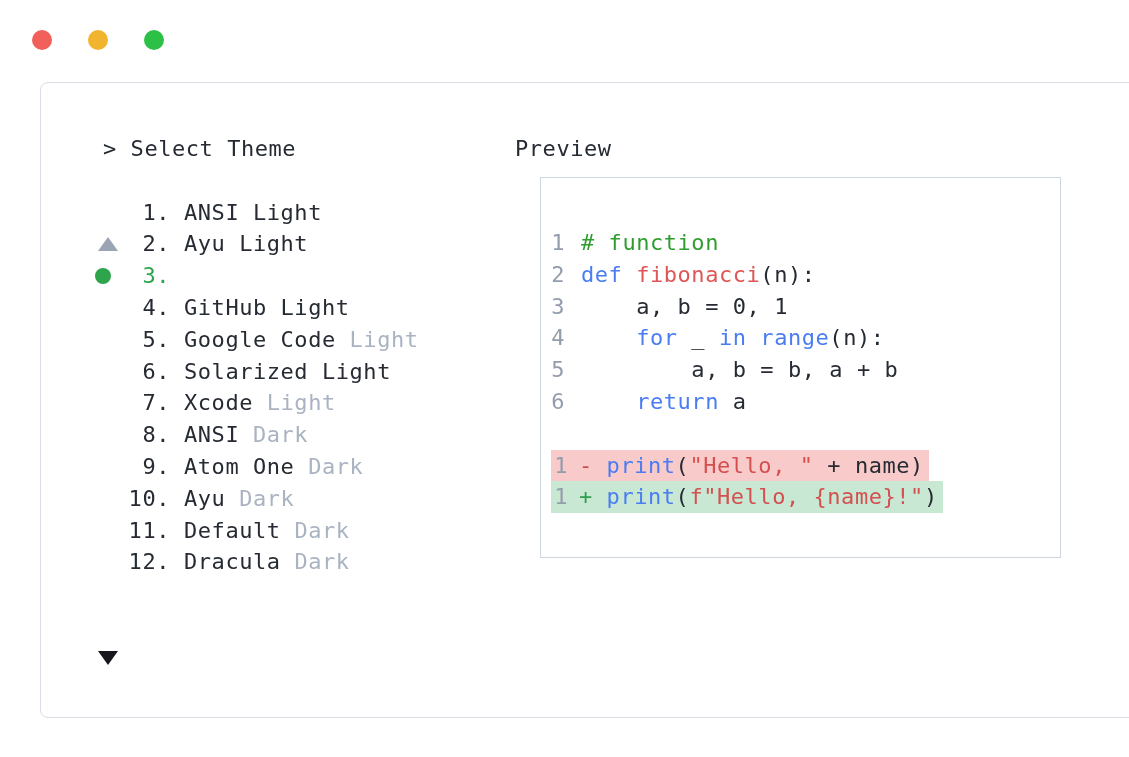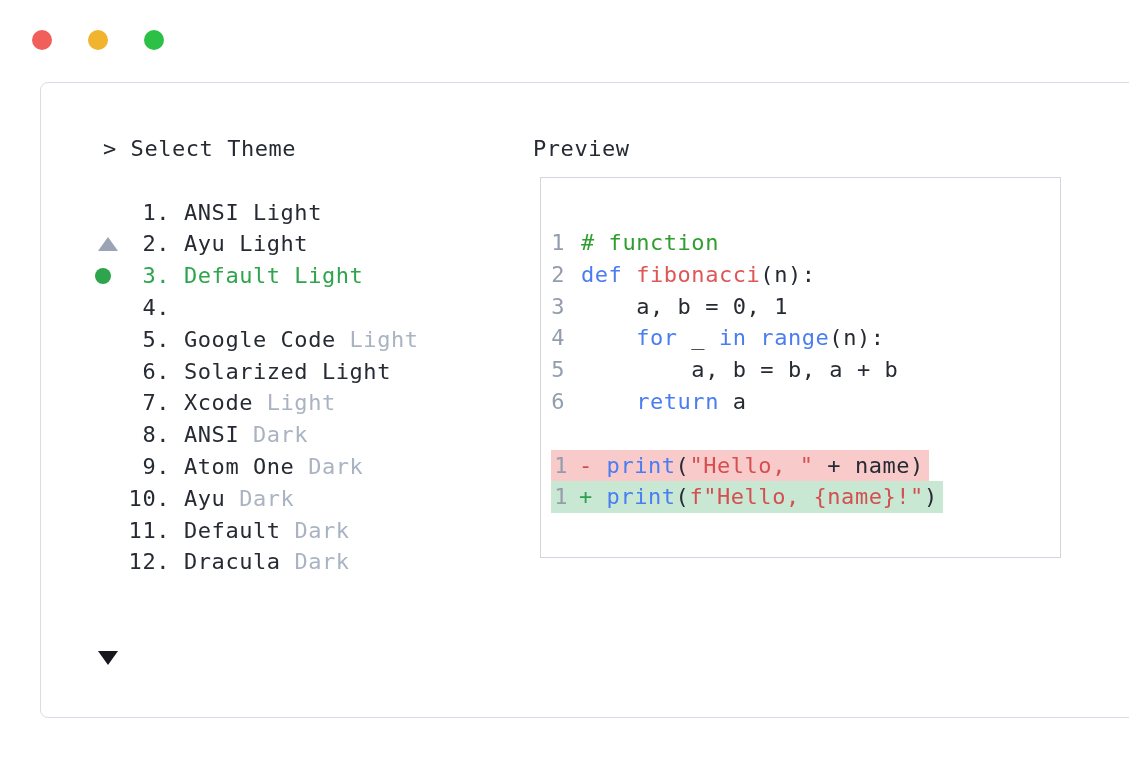--- a/index.html
+++ b/index.html
@@ -64,21 +64,21 @@
     width: 16px; height: 16px; border-radius: 50%;
     transform: translateY(-50%);
     background: var(--selected-green, #2ea44c);
   }
   .theme-row.selected { color: var(--selected-green, #2ea44c); }
   .muted { color: var(--text-muted, #aab3c2); }
 
   .help { margin: 29px 0 0 9px; color: var(--text-muted, #aab3c2); white-space: pre; }
 
   
-  .preview-label { position: absolute; left: 492px; top: 50px; height: 31.8px; line-height: 31.8px; }
+  .preview-label { position: absolute; left: 474px; top: 50px; height: 31.8px; line-height: 31.8px; }
   .preview-box {
     position: absolute; left: 499px; top: 94px;
     width: 521px; height: 381px;
     box-sizing: border-box;
     border: 1.5px solid var(--preview-border, #cfd6de);
     background: #ffffff;
     padding: 49px 0 12px 10px;
     overflow: hidden;
   }
   .code-line { height: 31.8px; line-height: 31.8px; white-space: pre; }
@@ -110,22 +110,22 @@
   <div class="panel">
 
     <div class="left-col">
       <div class="row prompt-row">&gt; Select Theme</div>
       <div class="row">
         <div class="tri-up"></div>
       </div>
       <div id="theme-list">
           <div class="row theme-row"><span class="num">1.</span><span>ANSI Light</span></div>
           <div class="row theme-row"><span class="num">2.</span><span>Ayu Light</span></div>
-          <div class="row theme-row selected"><span class="dot"></span><span class="num">3.</span><span>Default Light</span></div>
-          <div class="row theme-row"><span class="num">4.</span></div>
+          <div class="row theme-row selected"><span class="dot"></span><span class="num">3.</span></div>
+          <div class="row theme-row"><span class="num">4.</span><span>GitHub Light</span></div>
           <div class="row theme-row"><span class="num">5.</span><span>Google Code <span class="muted">Light</span></span></div>
           <div class="row theme-row"><span class="num">6.</span><span>Solarized Light</span></div>
           <div class="row theme-row"><span class="num">7.</span><span>Xcode <span class="muted">Light</span></span></div>
           <div class="row theme-row"><span class="num">8.</span><span>ANSI <span class="muted">Dark</span></span></div>
           <div class="row theme-row"><span class="num">9.</span><span>Atom One <span class="muted">Dark</span></span></div>
           <div class="row theme-row"><span class="num">10.</span><span>Ayu <span class="muted">Dark</span></span></div>
           <div class="row theme-row"><span class="num">11.</span><span>Default <span class="muted">Dark</span></span></div>
           <div class="row theme-row"><span class="num">12.</span><span>Dracula <span class="muted">Dark</span></span></div>
         </div>
       <div class="row">

